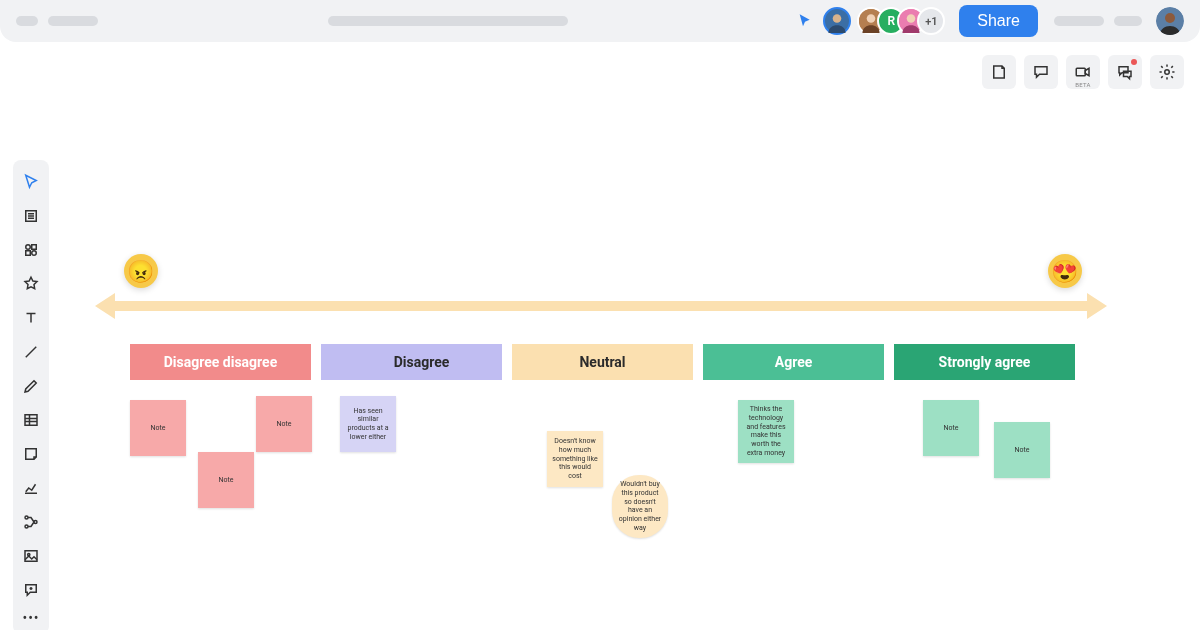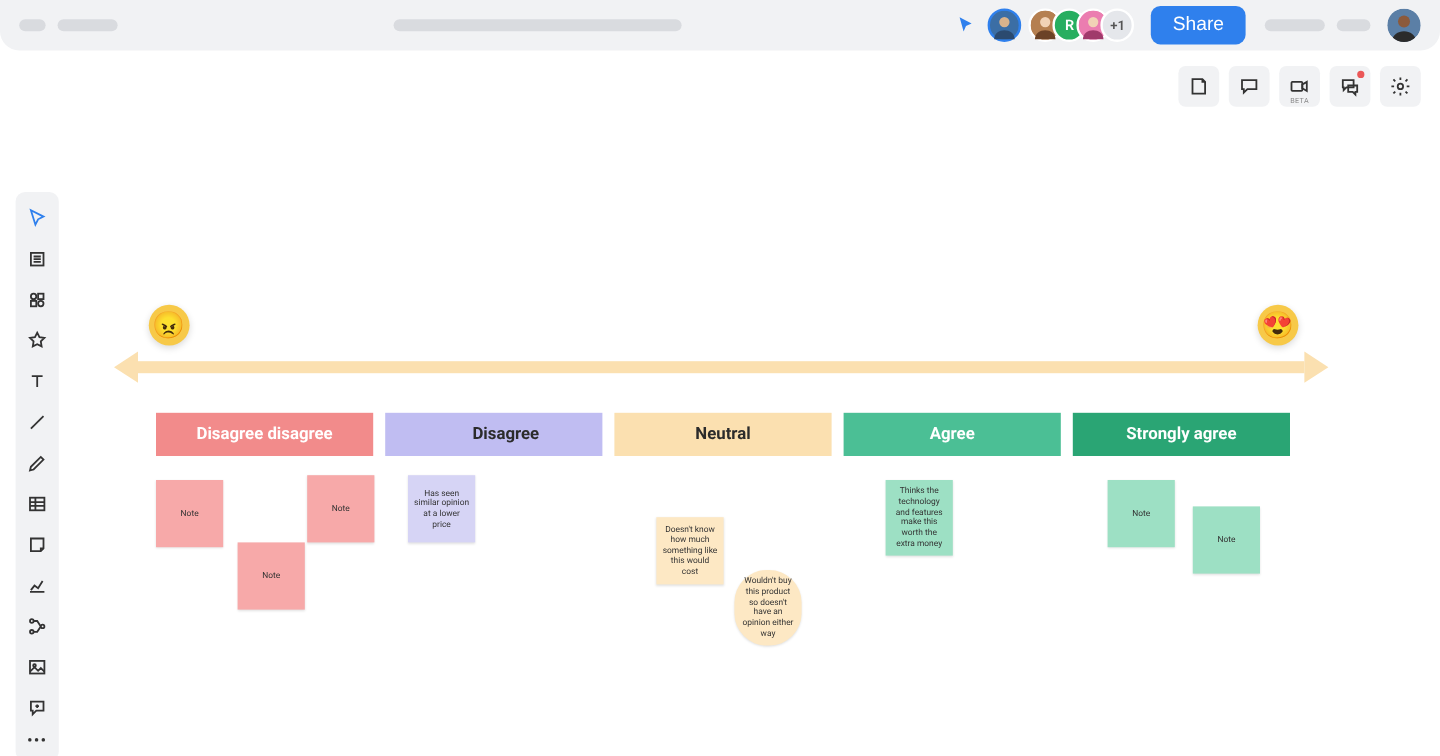--- a/index.html
+++ b/index.html
@@ -394,20 +394,20 @@
       <div class="scale-cell c-purple">Disagree</div>
       <div class="scale-cell c-yellow">Neutral</div>
       <div class="scale-cell c-green">Agree</div>
       <div class="scale-cell c-dgreen">Strongly agree</div>
     </div>
 
   <div id="stickies-layer">
       <div class="sticky s-red" style="left: 130px; top: 358px;">Note</div>
       <div class="sticky s-red" style="left: 256px; top: 354px;">Note</div>
       <div class="sticky s-red2" style="left: 198px; top: 410px;">Note</div>
-      <div class="sticky s-purple" style="left: 340px; top: 354px;">Has seen similar opinion at a lower price</div>
+      <div class="sticky s-purple" style="left: 340px; top: 354px;">Has seen similar products at a lower either</div>
       <div class="sticky s-yellow" style="left: 547px; top: 360px;">Doesn't know how much something like this would cost</div>
       <div class="sticky s-yellow" style="left: 612px; top: 404px; border-radius: 27px;">Wouldn't buy this product so doesn't have an opinion either way</div>
       <div class="sticky s-green" style="left: 738px; top: 358px;">Thinks the technology and features make this worth the extra money</div>
       <div class="sticky s-green" style="left: 923px; top: 358px;">Note</div>
       <div class="sticky s-green" style="left: 994px; top: 380px;">Note</div>
     </div>
 </div>
 
 </body></html>

